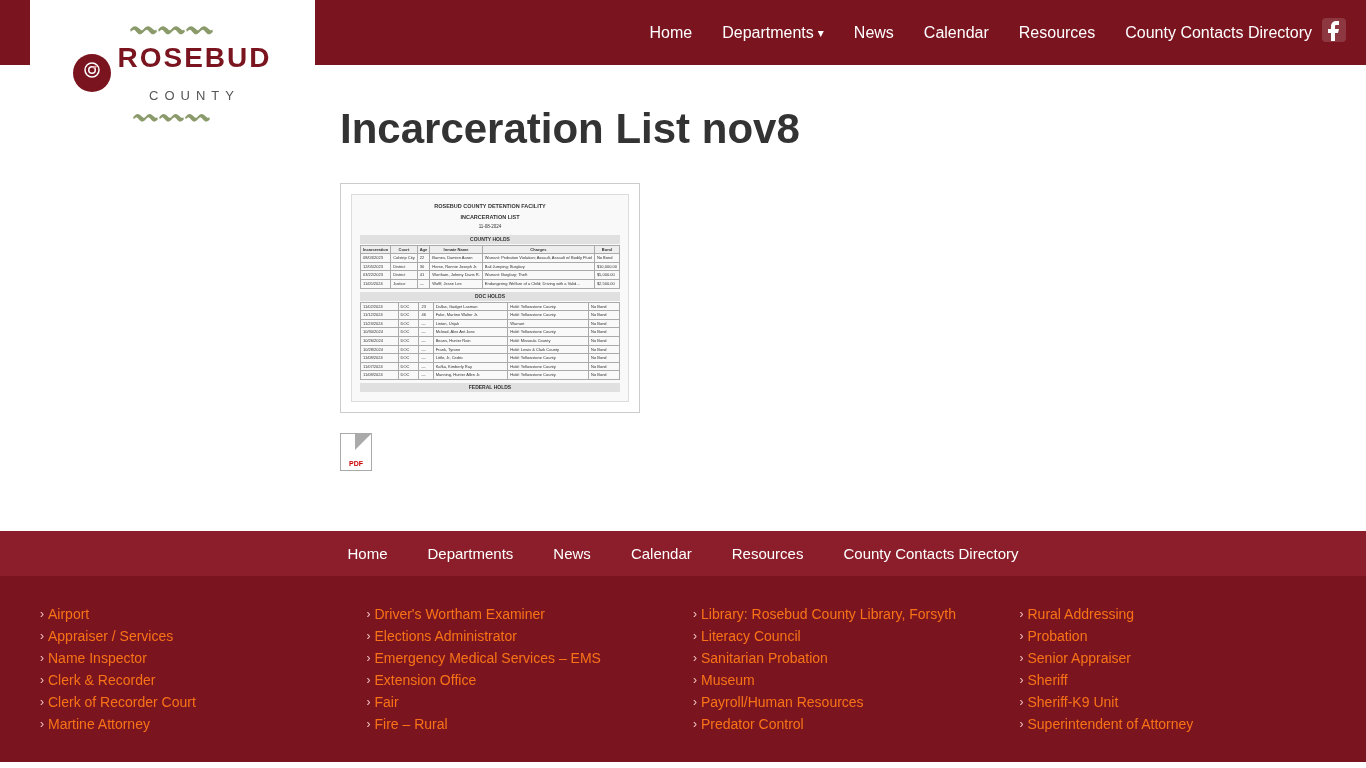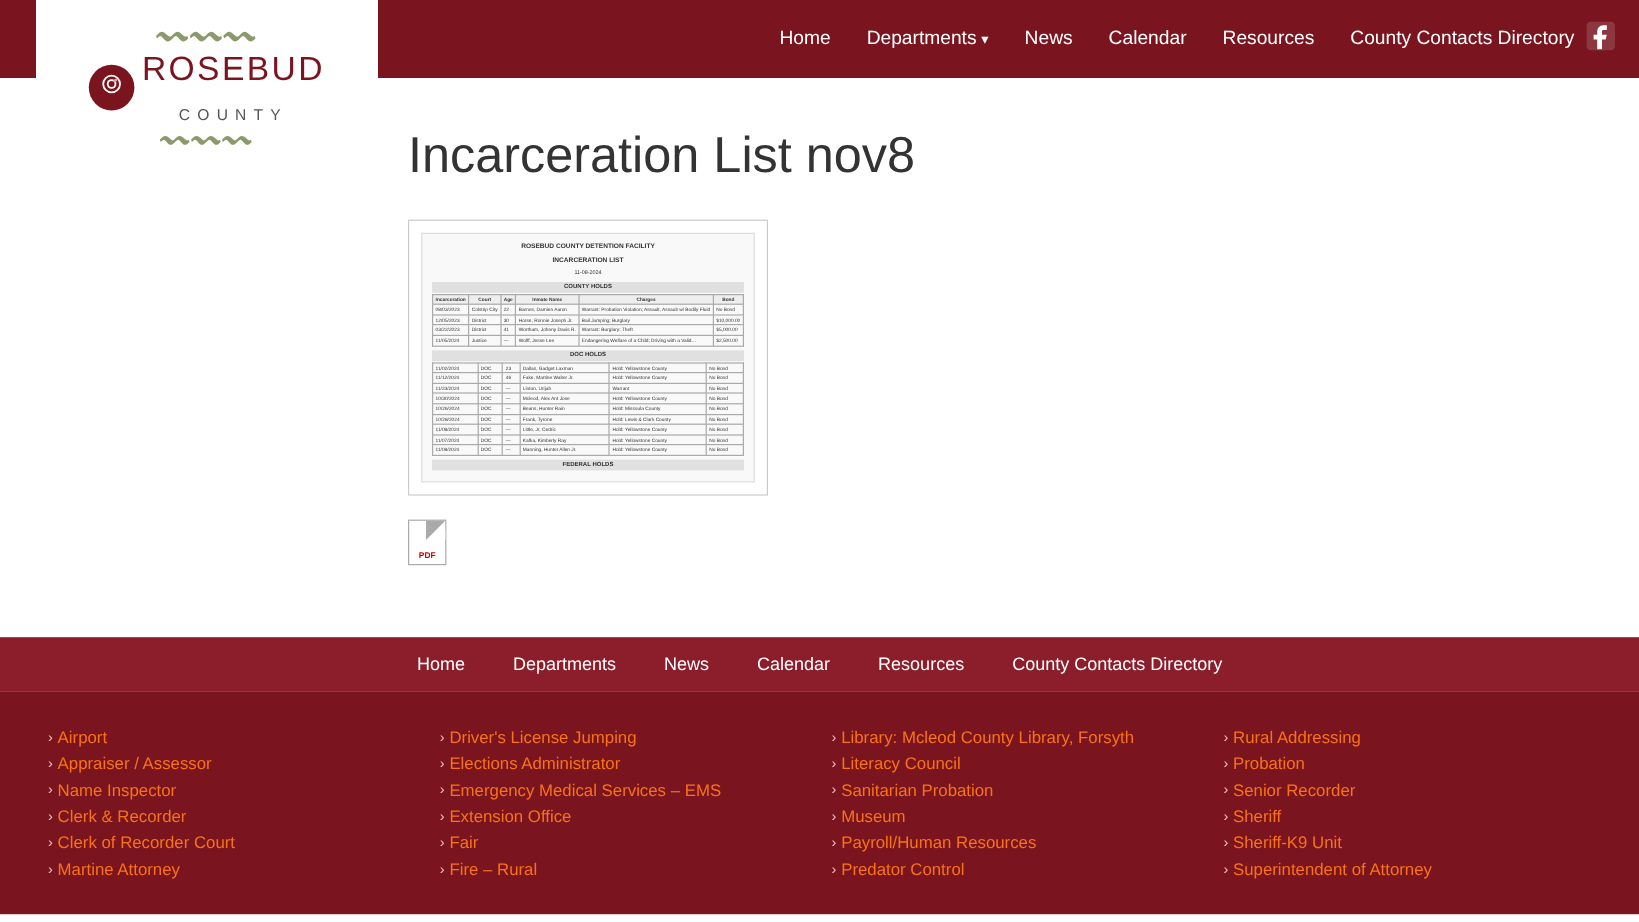--- a/index.html
+++ b/index.html
@@ -81,21 +81,21 @@
       display: flex;
       align-items: center;
       justify-content: center;
       color: #fff;
       font-size: 20px;
       font-weight: bold;
     }
     .logo-rosebud {
       color: #7a1520;
       font-size: 28px;
-      font-weight: normal;
+      font-weight: bold;
       letter-spacing: 2px;
     }
     .logo-county {
       color: #555;
       font-size: 13px;
       letter-spacing: 6px;
       text-align: center;
       margin-top: 14px;
     }
     .logo-waves-bottom {
@@ -106,21 +106,21 @@
       margin-top: 2px;
     }
 
     
     main {
       padding: 30px 220px 60px 340px;
       min-height: 400px;
     }
     .page-title {
       font-size: 42px;
-      font-weight: 400;
+      font-weight: 700;
       color: #333;
       margin-bottom: 30px;
       margin-top: 10px;
     }
     .doc-preview {
       width: 300px;
       border: 1px solid #ccc;
       padding: 10px;
       background: #fff;
       margin-bottom: 20px;
@@ -435,21 +435,21 @@
 
 <div class="footer-links">
 
   <div class="footer-col">
     <div class="footer-link-item">
       <span class="chevron">›</span>
       <a href="#">Airport</a>
     </div>
     <div class="footer-link-item">
       <span class="chevron">›</span>
-      <a href="#">Appraiser / Assessor</a>
+      <a href="#">Appraiser / Services</a>
     </div>
     <div class="footer-link-item">
       <span class="chevron">›</span>
       <a href="#">Name Inspector</a>
     </div>
     <div class="footer-link-item">
       <span class="chevron">›</span>
       <a href="#">Clerk &amp; Recorder</a>
     </div>
     <div class="footer-link-item">
@@ -458,21 +458,21 @@
     </div>
     <div class="footer-link-item">
       <span class="chevron">›</span>
       <a href="#">Martine Attorney</a>
     </div>
   </div>
 
   <div class="footer-col">
     <div class="footer-link-item">
       <span class="chevron">›</span>
-      <a href="#">Driver's License Jumping</a>
+      <a href="#">Driver's Wortham Examiner</a>
     </div>
     <div class="footer-link-item">
       <span class="chevron">›</span>
       <a href="#">Elections Administrator</a>
     </div>
     <div class="footer-link-item">
       <span class="chevron">›</span>
       <a href="#">Emergency Medical Services – EMS</a>
     </div>
     <div class="footer-link-item">
@@ -485,21 +485,21 @@
     </div>
     <div class="footer-link-item">
       <span class="chevron">›</span>
       <a href="#">Fire – Rural</a>
     </div>
   </div>
 
   <div class="footer-col">
     <div class="footer-link-item">
       <span class="chevron">›</span>
-      <a href="#">Library: Mcleod County Library, Forsyth</a>
+      <a href="#">Library: Rosebud County Library, Forsyth</a>
     </div>
     <div class="footer-link-item">
       <span class="chevron">›</span>
       <a href="#">Literacy Council</a>
     </div>
     <div class="footer-link-item">
       <span class="chevron">›</span>
       <a href="#">Sanitarian Probation</a>
     </div>
     <div class="footer-link-item">
@@ -520,21 +520,21 @@
     <div class="footer-link-item">
       <span class="chevron">›</span>
       <a href="#">Rural Addressing</a>
     </div>
     <div class="footer-link-item">
       <span class="chevron">›</span>
       <a href="#">Probation</a>
     </div>
     <div class="footer-link-item">
       <span class="chevron">›</span>
-      <a href="#">Senior Recorder</a>
+      <a href="#">Senior Appraiser</a>
     </div>
     <div class="footer-link-item">
       <span class="chevron">›</span>
       <a href="#">Sheriff</a>
     </div>
     <div class="footer-link-item">
       <span class="chevron">›</span>
       <a href="#">Sheriff-K9 Unit</a>
     </div>
     <div class="footer-link-item">

